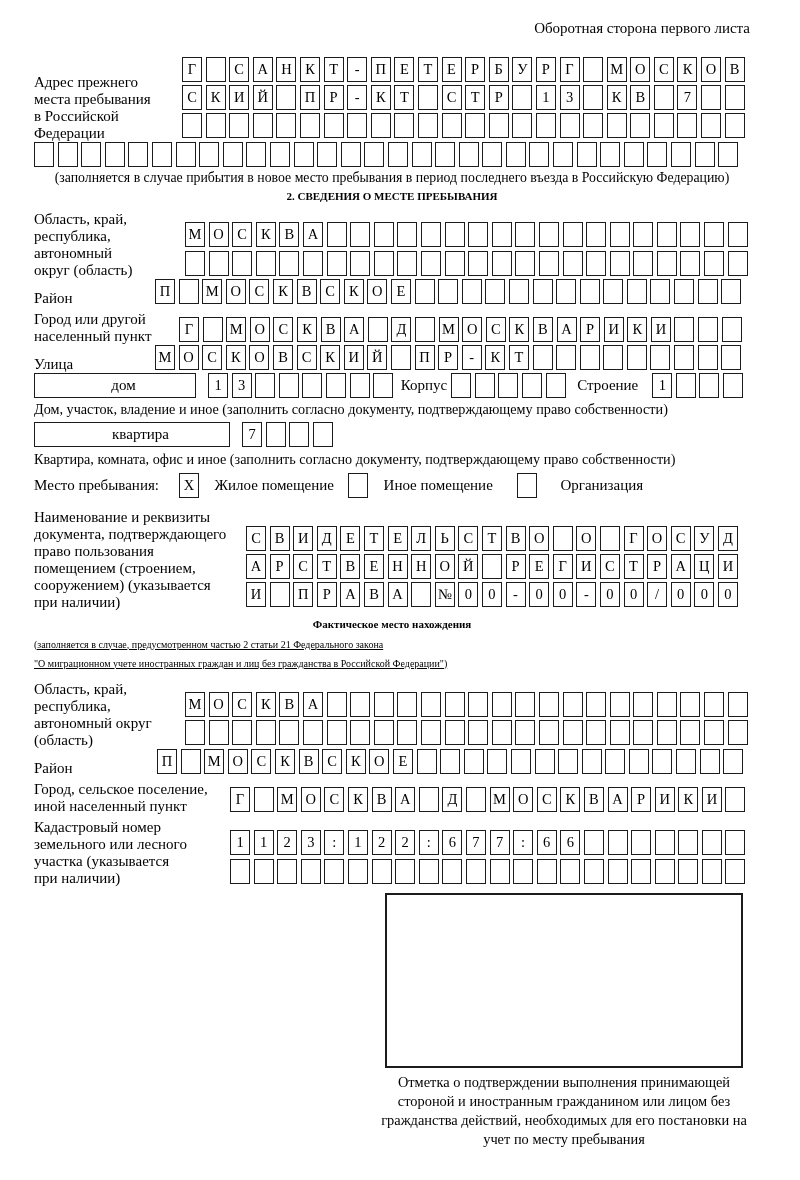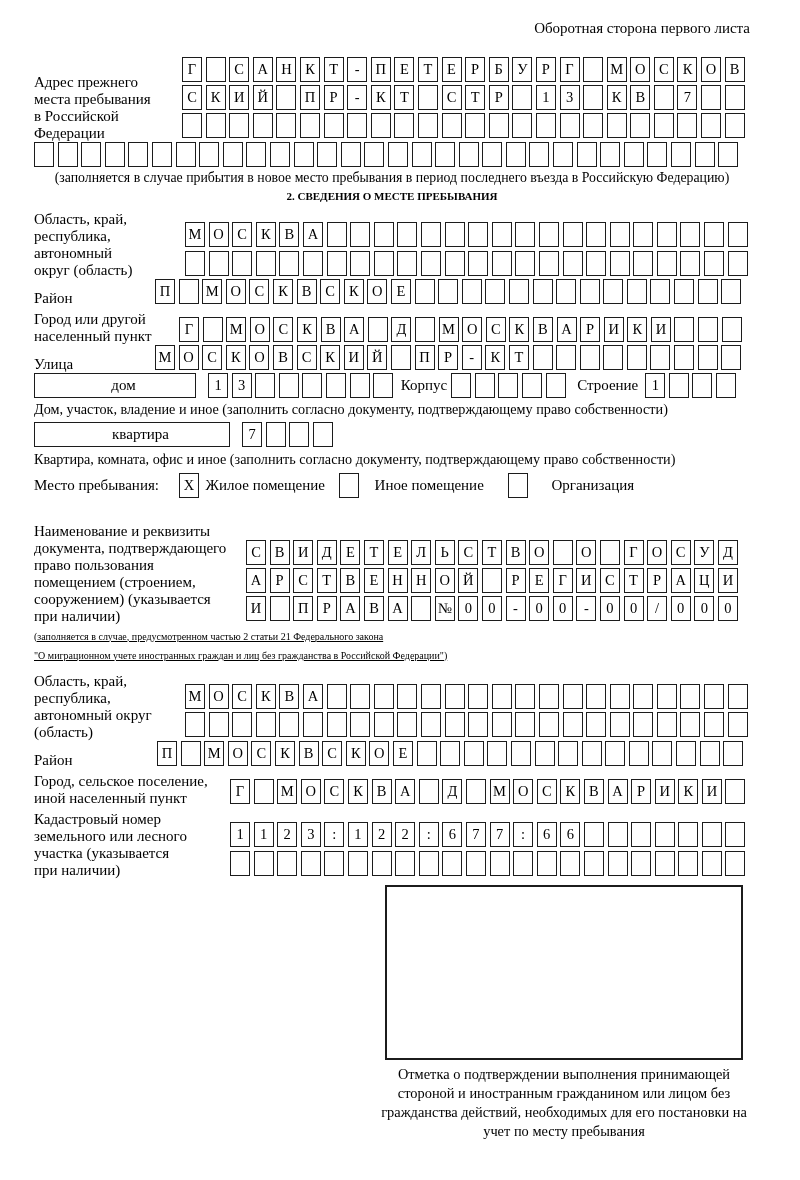--- a/index.html
+++ b/index.html
@@ -347,21 +347,21 @@
         <span class="cell"></span>
       </div>
     <div class="inline-label" style="margin-left:4px;margin-right:4px">Корпус</div>
     <div class="cellrow">
         <span class="cell"></span>
         <span class="cell"></span>
         <span class="cell"></span>
         <span class="cell"></span>
         <span class="cell"></span>
       </div>
-    <div class="inline-label" style="margin-left:8px;margin-right:7px">Строение</div>
+    <div class="inline-label" style="margin-left:8px;margin-right:14px">Строение</div>
     <div class="cellrow">
         <span class="cell">1</span>
         <span class="cell"></span>
         <span class="cell"></span>
         <span class="cell"></span>
       </div>
   </div>
   <div class="note-left">Дом, участок, владение и иное (заполнить согласно документу, подтверждающему право собственности)</div>
 
   <div class="houserow" style="margin-top:2px">
@@ -371,28 +371,28 @@
         <span class="cell"></span>
         <span class="cell"></span>
         <span class="cell"></span>
       </div>
   </div>
   <div class="note-left">Квартира, комната, офис и иное (заполнить согласно документу, подтверждающему право собственности)</div>
 
   <div class="stayrow">
     <span class="staytext" style="width:145px">Место пребывания:</span>
     <span class="cell">X</span>
-    <span class="staytext" style="margin-left:3px">Жилое помещение</span>
+    <span class="staytext" style="margin-left:12px">Жилое помещение</span>
     <span class="cell" style="margin-left:14px"></span>
     <span class="staytext" style="margin-left:12px">Иное помещение</span>
     <span class="cell" style="margin-left:24px"></span>
     <span class="staytext" style="margin-left:20px">Организация</span>
   </div>
 
-  <div class="fieldrow" style="margin-top:21px">
+  <div class="fieldrow" style="margin-top:7px">
     <div class="fieldlabel" style="width:212px">Наименование и реквизиты
 документа, подтверждающего
 право пользования
 помещением (строением,
 сооружением) (указывается
 при наличии)</div>
     <div class="cellcol">
       <div class="cellrow">
           <span class="cell">С</span>
           <span class="cell">В</span>
@@ -458,20 +458,21 @@
           <span class="cell">0</span>
           <span class="cell">0</span>
           <span class="cell">/</span>
           <span class="cell">0</span>
           <span class="cell">0</span>
           <span class="cell">0</span>
         </div>
     </div>
   </div>
 
+  <div class="h-bold" style="margin-top:7px">Фактическое место нахождения</div>
   <div class="note-center-lines">(заполняется в случае, предусмотренном частью 2 статьи 21 Федерального закона
 "О миграционном учете иностранных граждан и лиц без гражданства в Российской Федерации")</div>
 
   <div class="fieldrow">
     <div class="fieldlabel" style="width:151px">Область, край,
 республика,
 автономный округ
 (область)</div>
     <div class="cellcol">
       <div class="cellrow">

